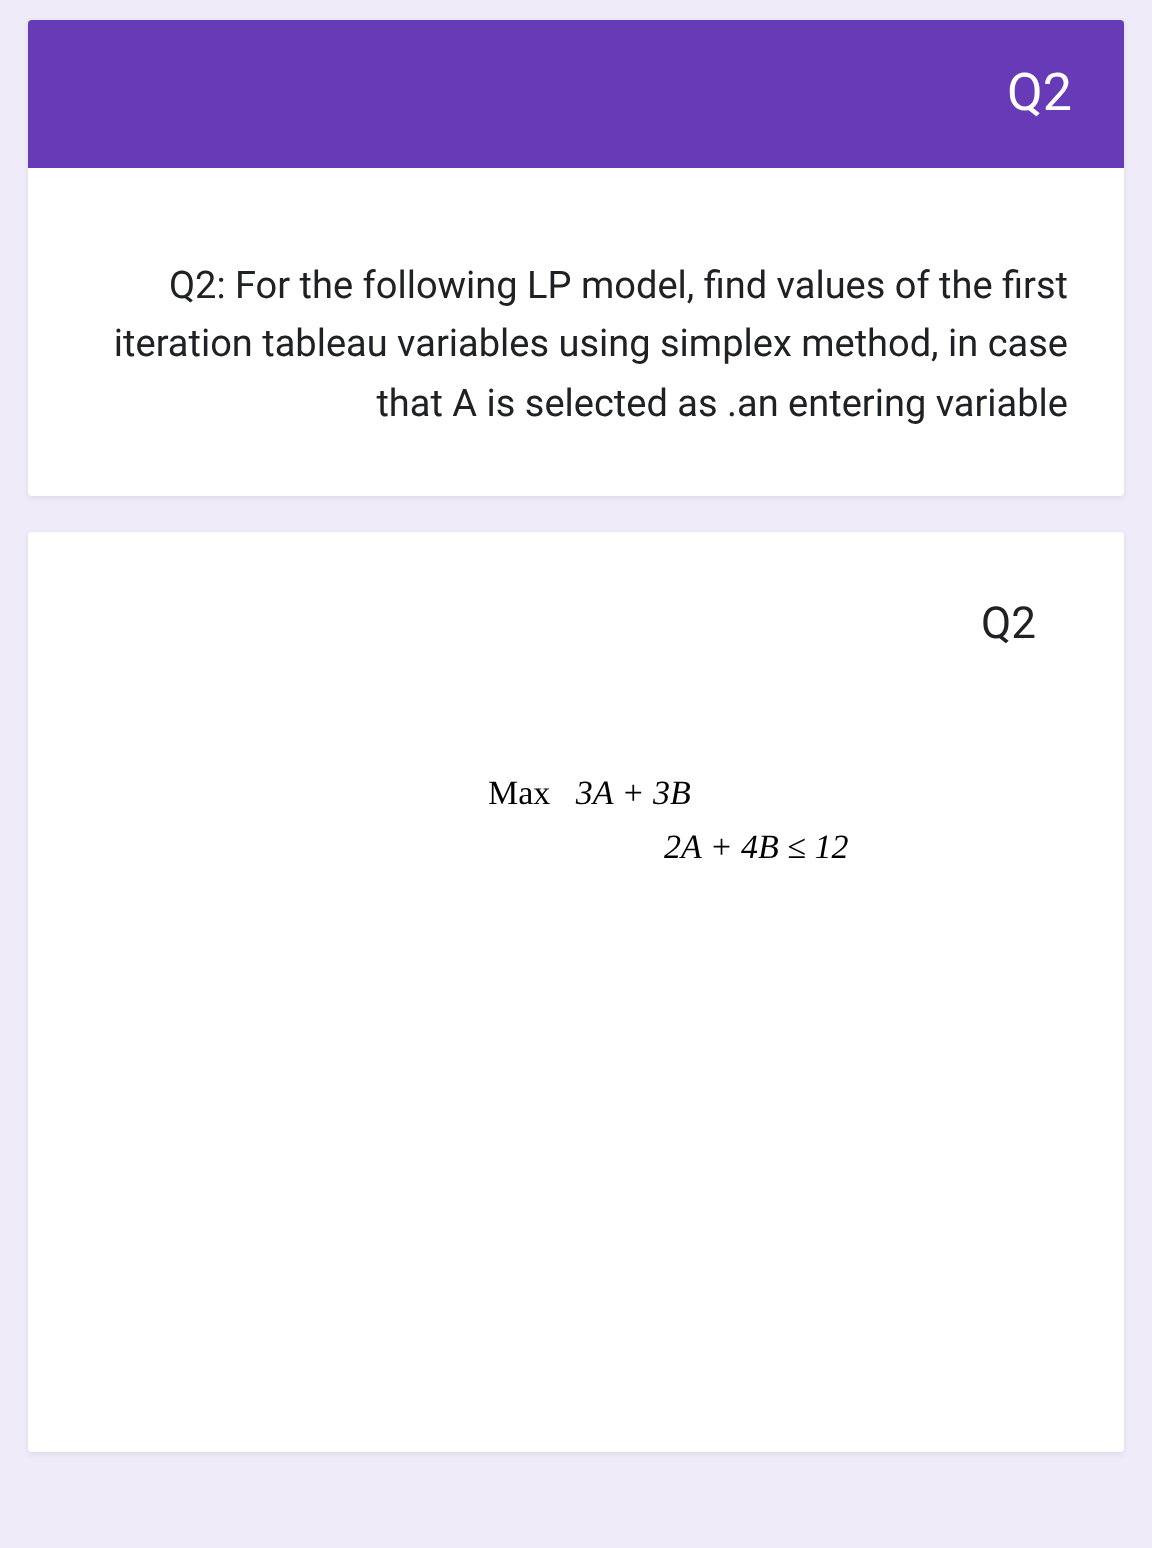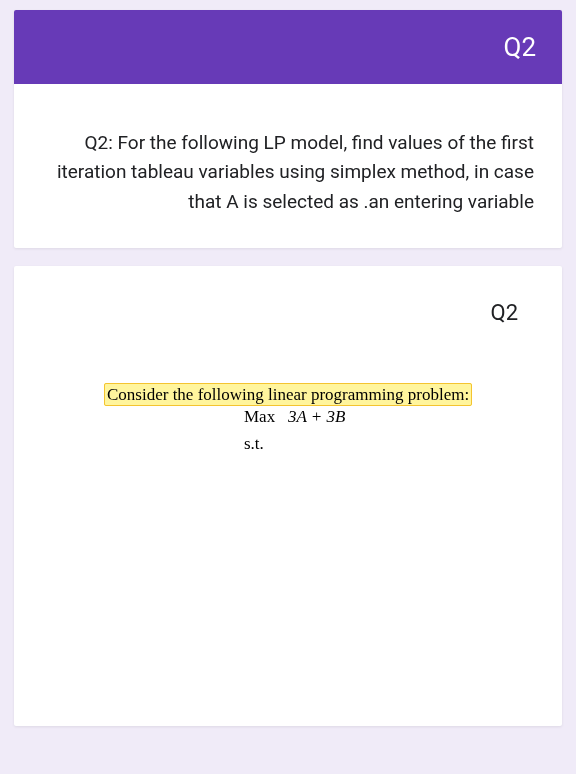--- a/index.html
+++ b/index.html
@@ -80,22 +80,21 @@
   <div class="header-bar">
     <span>Q2</span>
   </div>
   <div class="question-body">Q2: For the following LP model, find values of the first iteration tableau variables using simplex method, in case that A is selected as .an entering variable</div>
 </div>
 
 <div class="card content-card">
   <div class="q-label">Q2</div>
 
   <div class="problem-area">
-    <span class="highlighted">Consider the following linear programming problem:</span>
 
     <div class="lp-block">
       <div class="lp-line objective"><span>Max</span>   <span class="italic"><span>3A + 3B</span></span></div>
-      <div class="lp-line st">s.t.</div>
       <div class="constraints">
+        <div class="lp-line italic">2A + 4B ≤ 12</div>
       </div>
     </div>
   </div>
 </div>
 
 </body></html>

